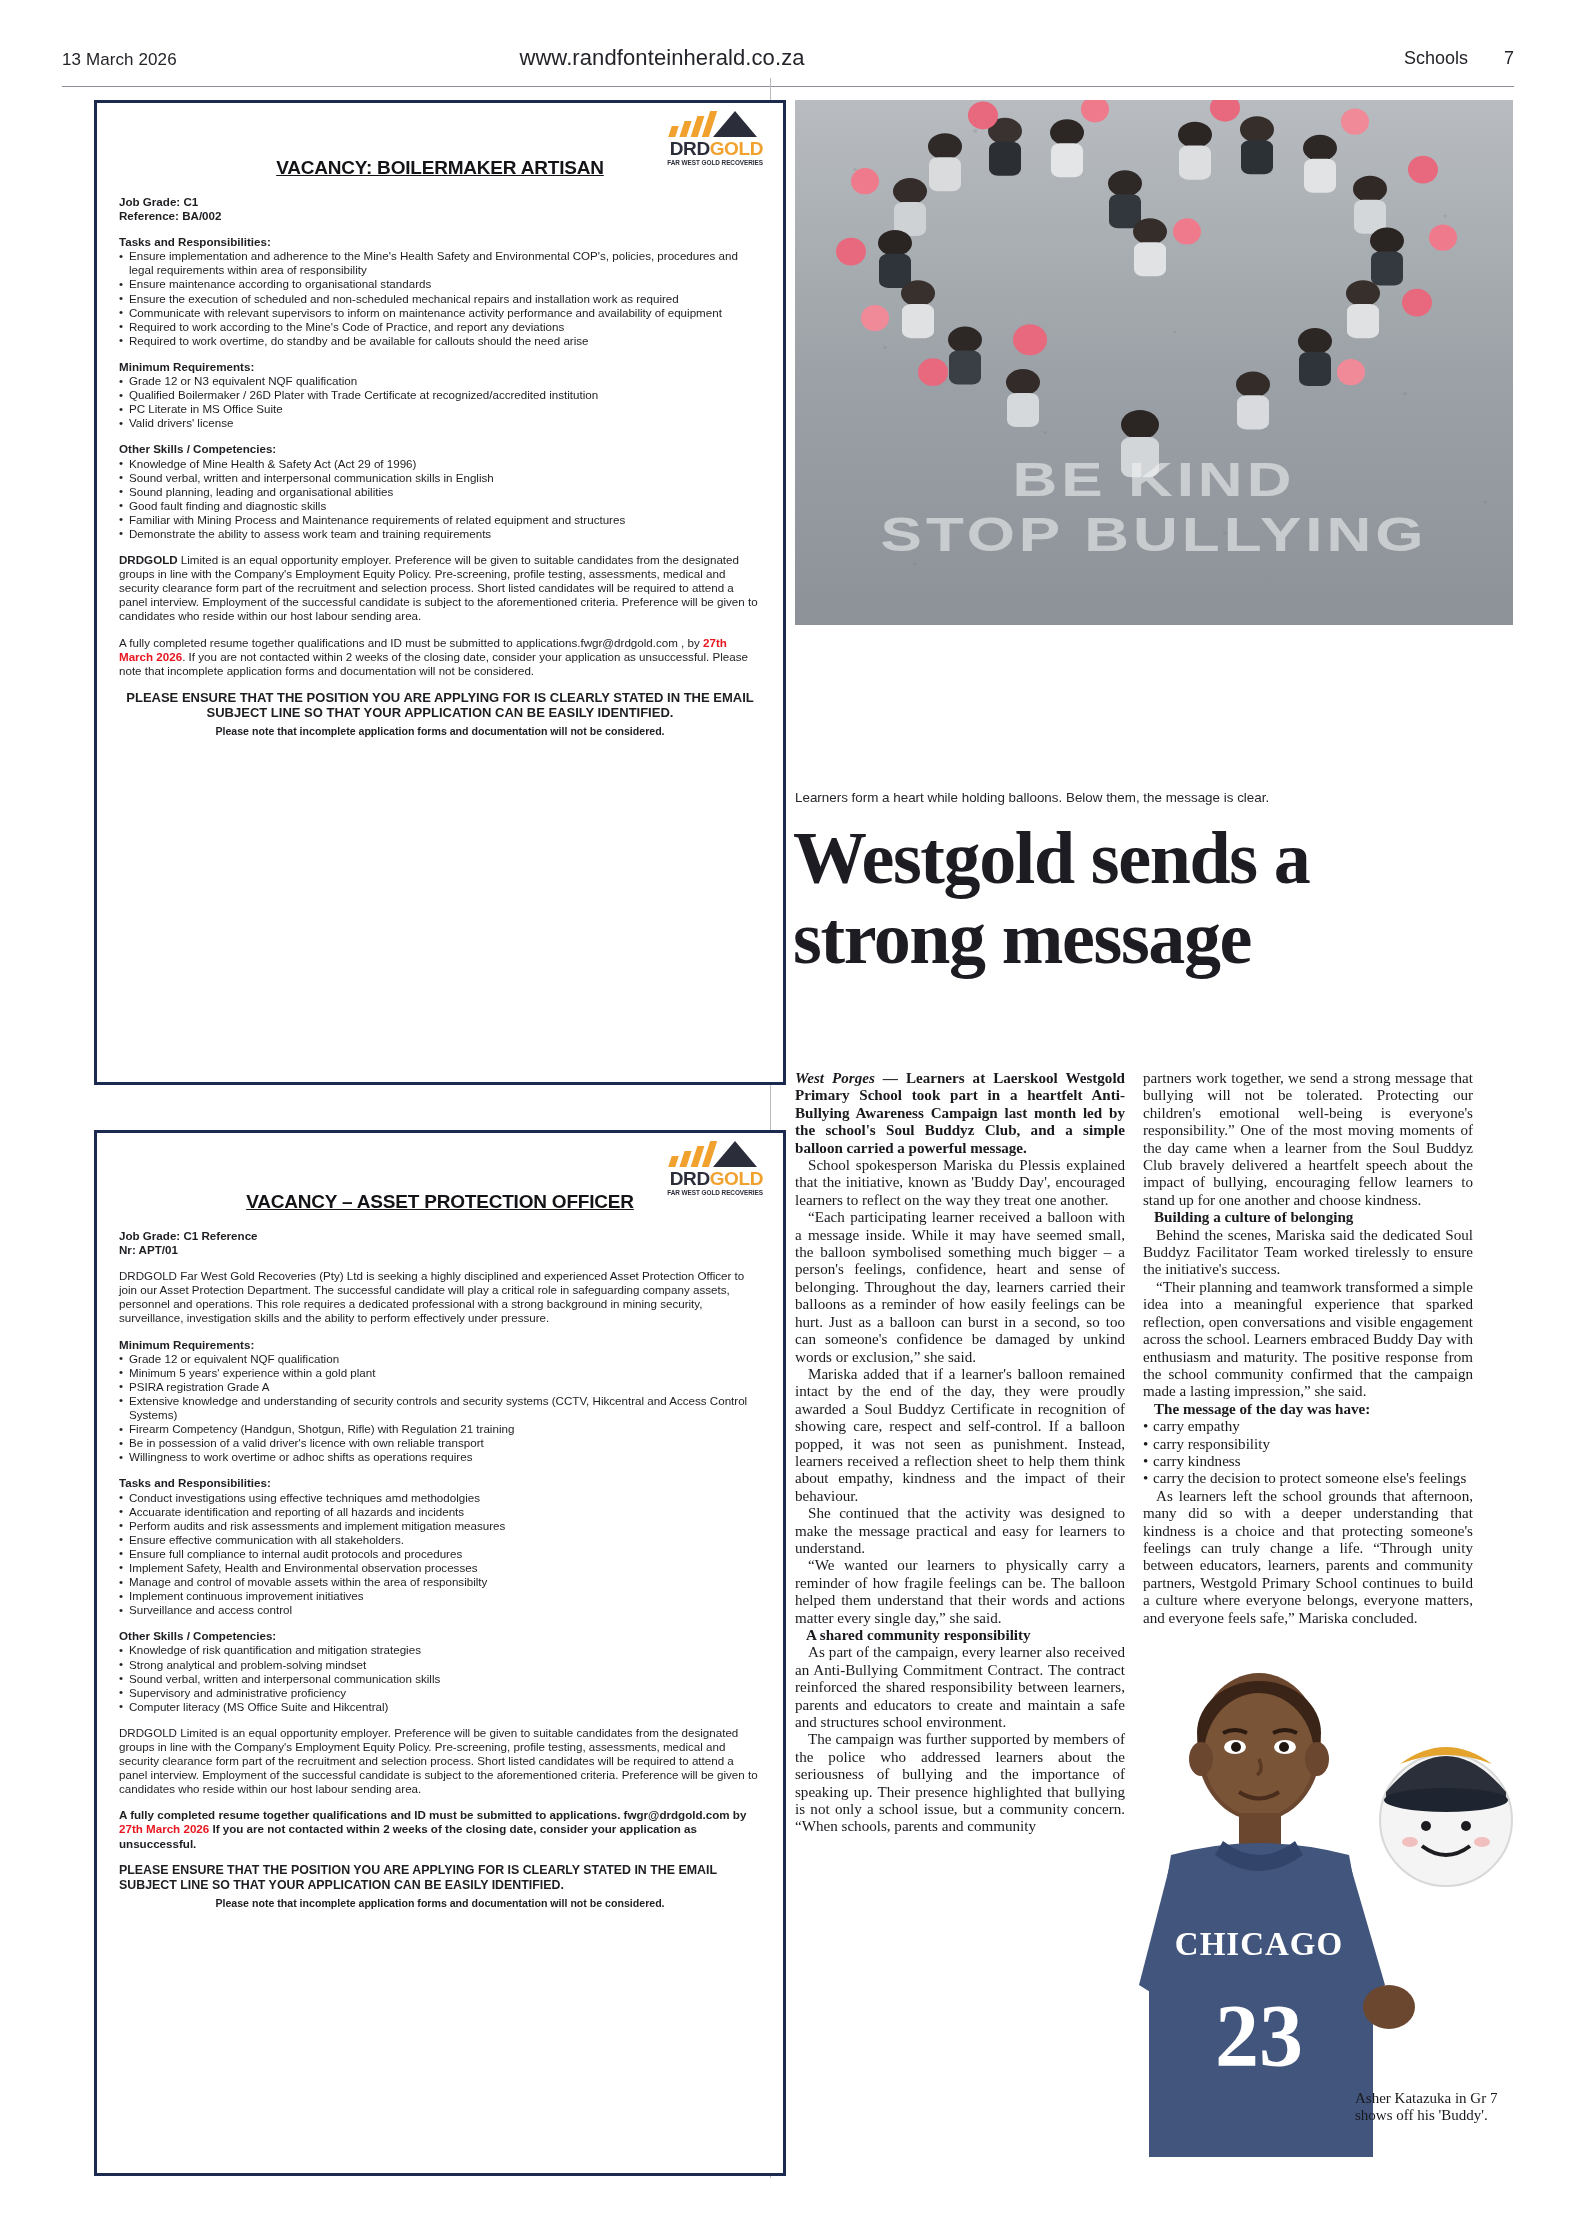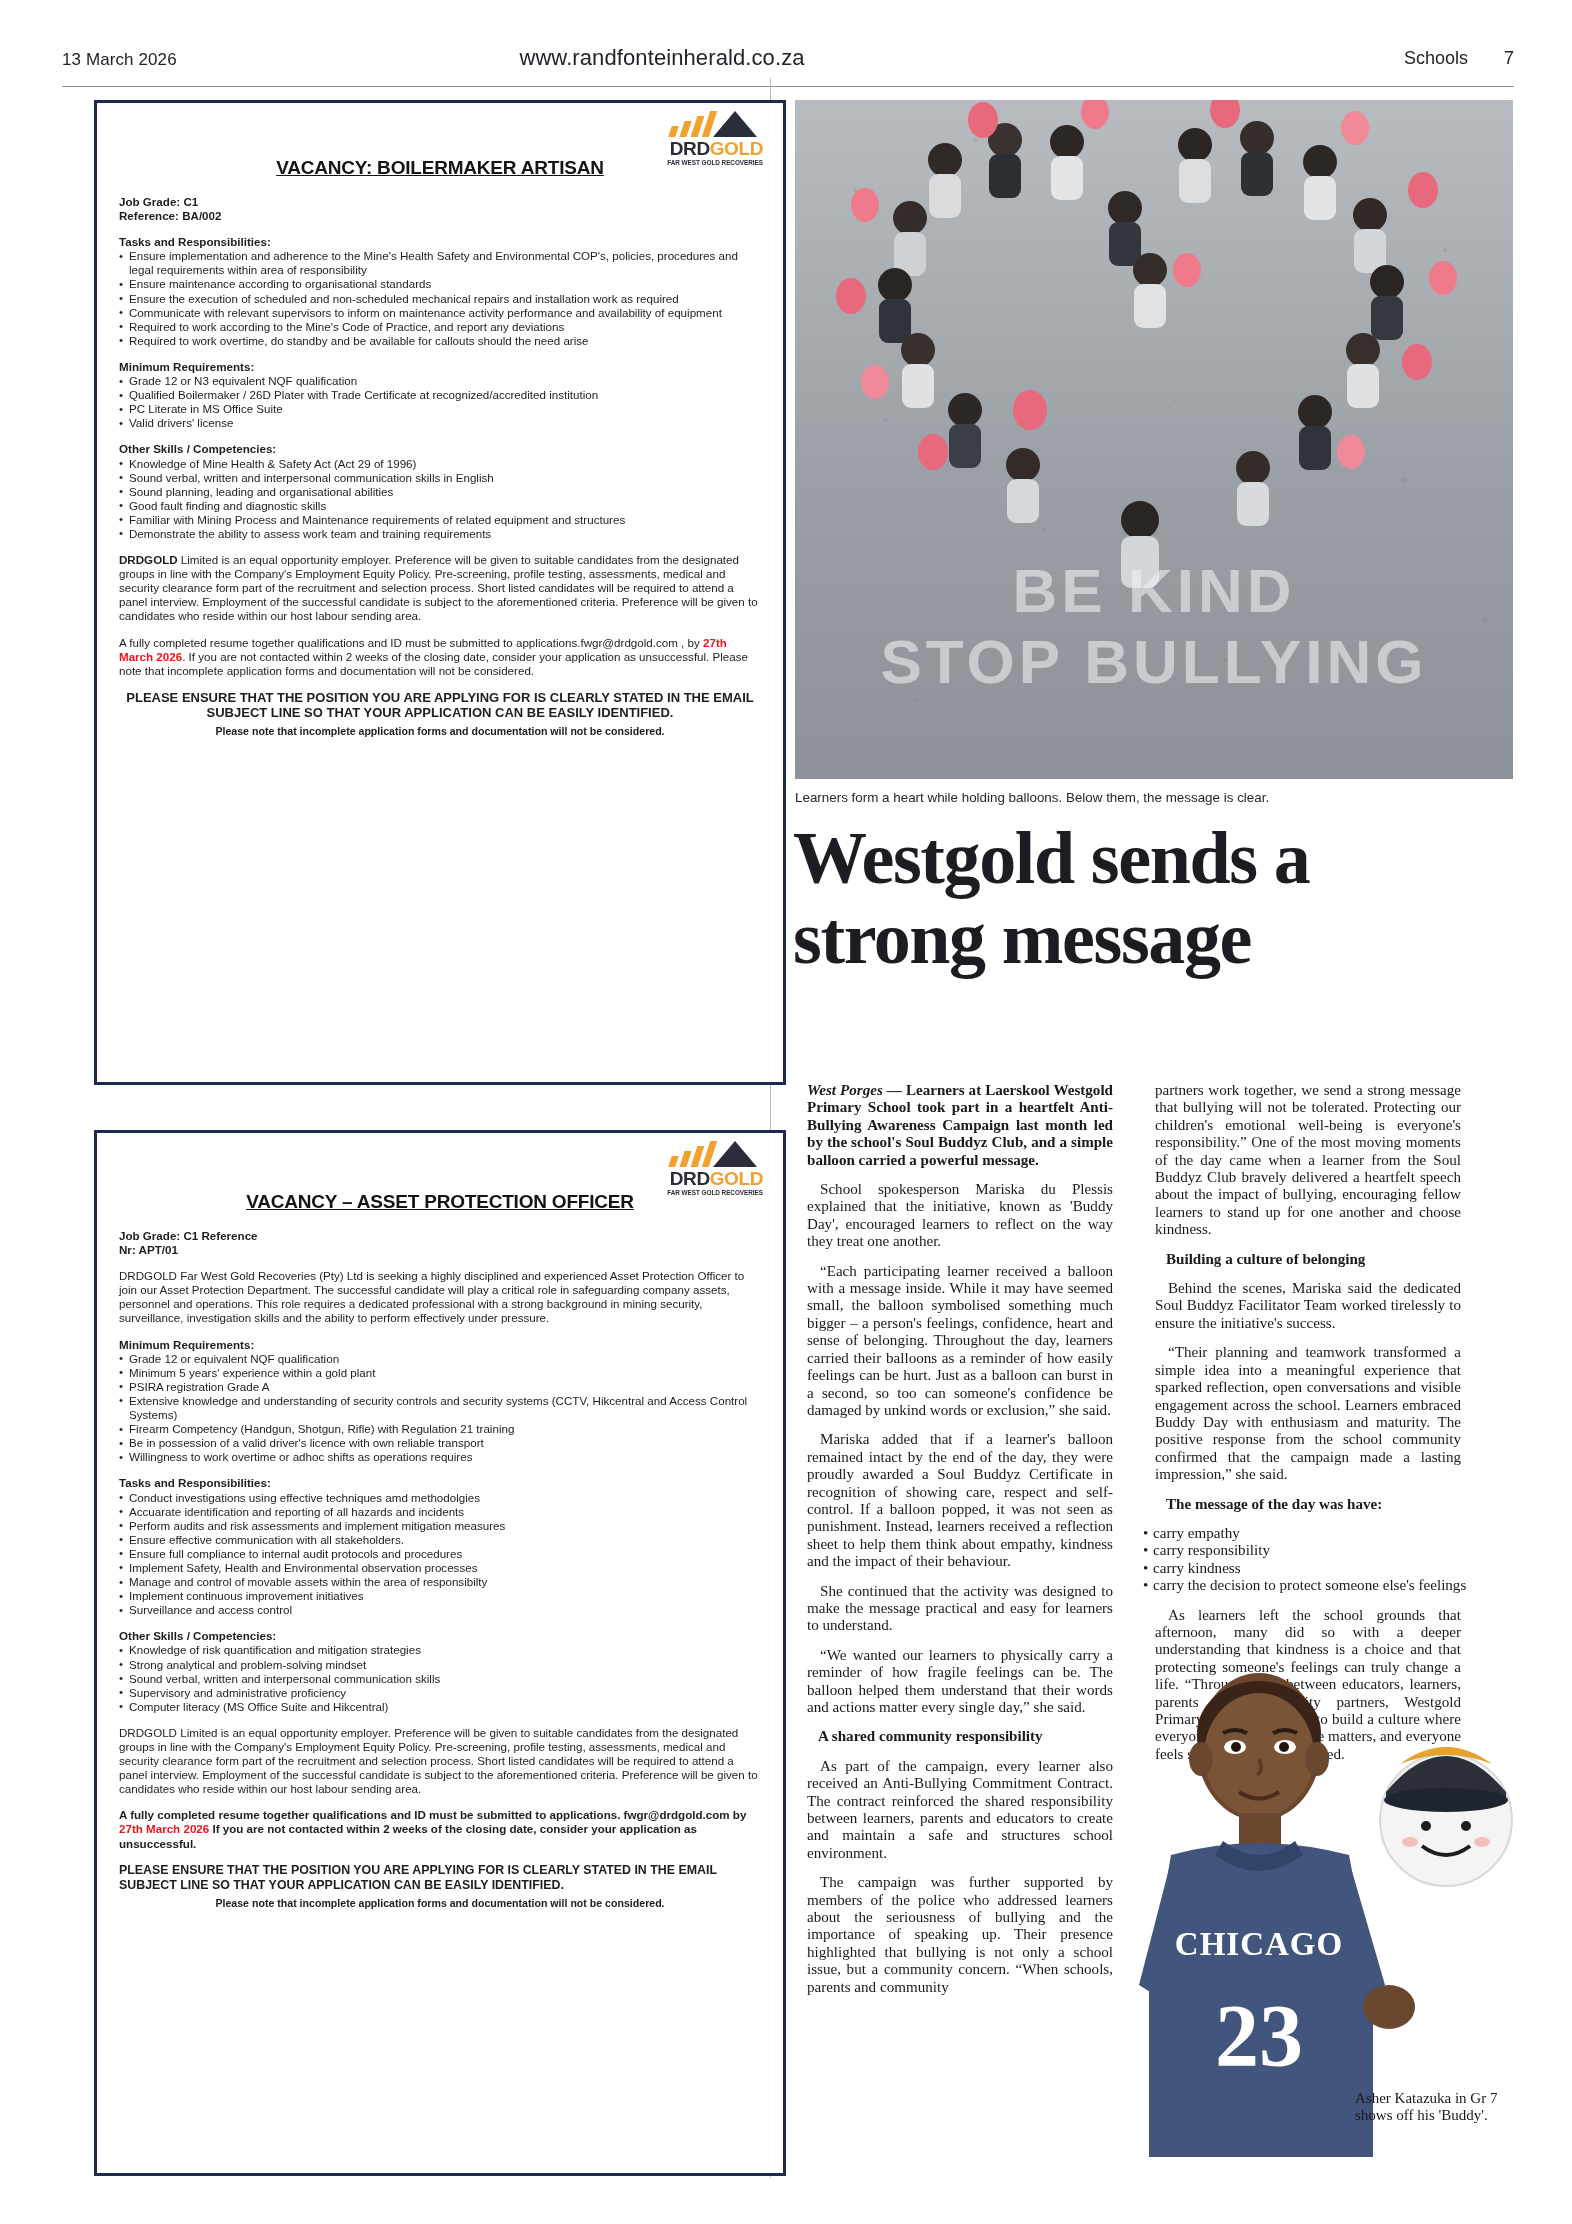--- a/index.html
+++ b/index.html
@@ -70,21 +70,21 @@
   ul.b li:before { content: "\2022"; position: absolute; left: 0; top: -.5px; }
   .para { text-align: left; }
   .red { color: #e8161f; font-weight: bold; }
   .center-caps { text-align: center; font-weight: bold; font-size: 13px; line-height: 15.6px; margin-top: 4px; }
   .center-note { text-align: center; font-weight: bold; font-size: 10.6px; margin-top: 3px; }
   .bold-para { font-weight: bold; }
   .left-caps { font-weight: bold; font-size: 12.4px; line-height: 15px; }
 
   
   .photo {
-    position: absolute; left: 795px; top: 100px; width: 718px; height: 679px;
+    position: absolute; left: 795px; top: 100px; width: 718px; height: 525px;
     overflow: hidden; background: #8e9196;
   }
   .photo svg { display: block; width: 100%; height: 100%; }
   .photo-cap {
     position: absolute; left: 795px; top: 790px; width: 718px;
     font-size: 13.4px; color: #26262c;
   }
 
   
   .headline {
@@ -95,21 +95,21 @@
 
   
   .article {
     position: absolute; left: 795px; top: 1070px; width: 718px; height: 1100px;
   }
   .col { position: absolute; top: 0; width: 330px;
          font-family: "Liberation Serif", serif; font-size: 15.1px; line-height: 17.4px;
          color: #19191e; text-align: justify; }
   .col-l { left: 0; }
   .col-r { left: 348px; }
-  .col p { margin: 12px; text-indent: 13px; }
+  .col p { margin: 0; text-indent: 13px; }
   .col p.noind { text-indent: 0; }
   .col p.lead { font-weight: bold; text-indent: 0; }
   .col p.lead i { font-style: italic; }
   .col p.sub { font-weight: bold; text-indent: 11px; }
   .col ul.dots { list-style: none; margin: 0; padding: 0; }
   .col ul.dots li { position: relative; padding-left: 10px; }
   .col ul.dots li:before { content: "\2022"; position: absolute; left: 0; }
 
   
   .boy {

